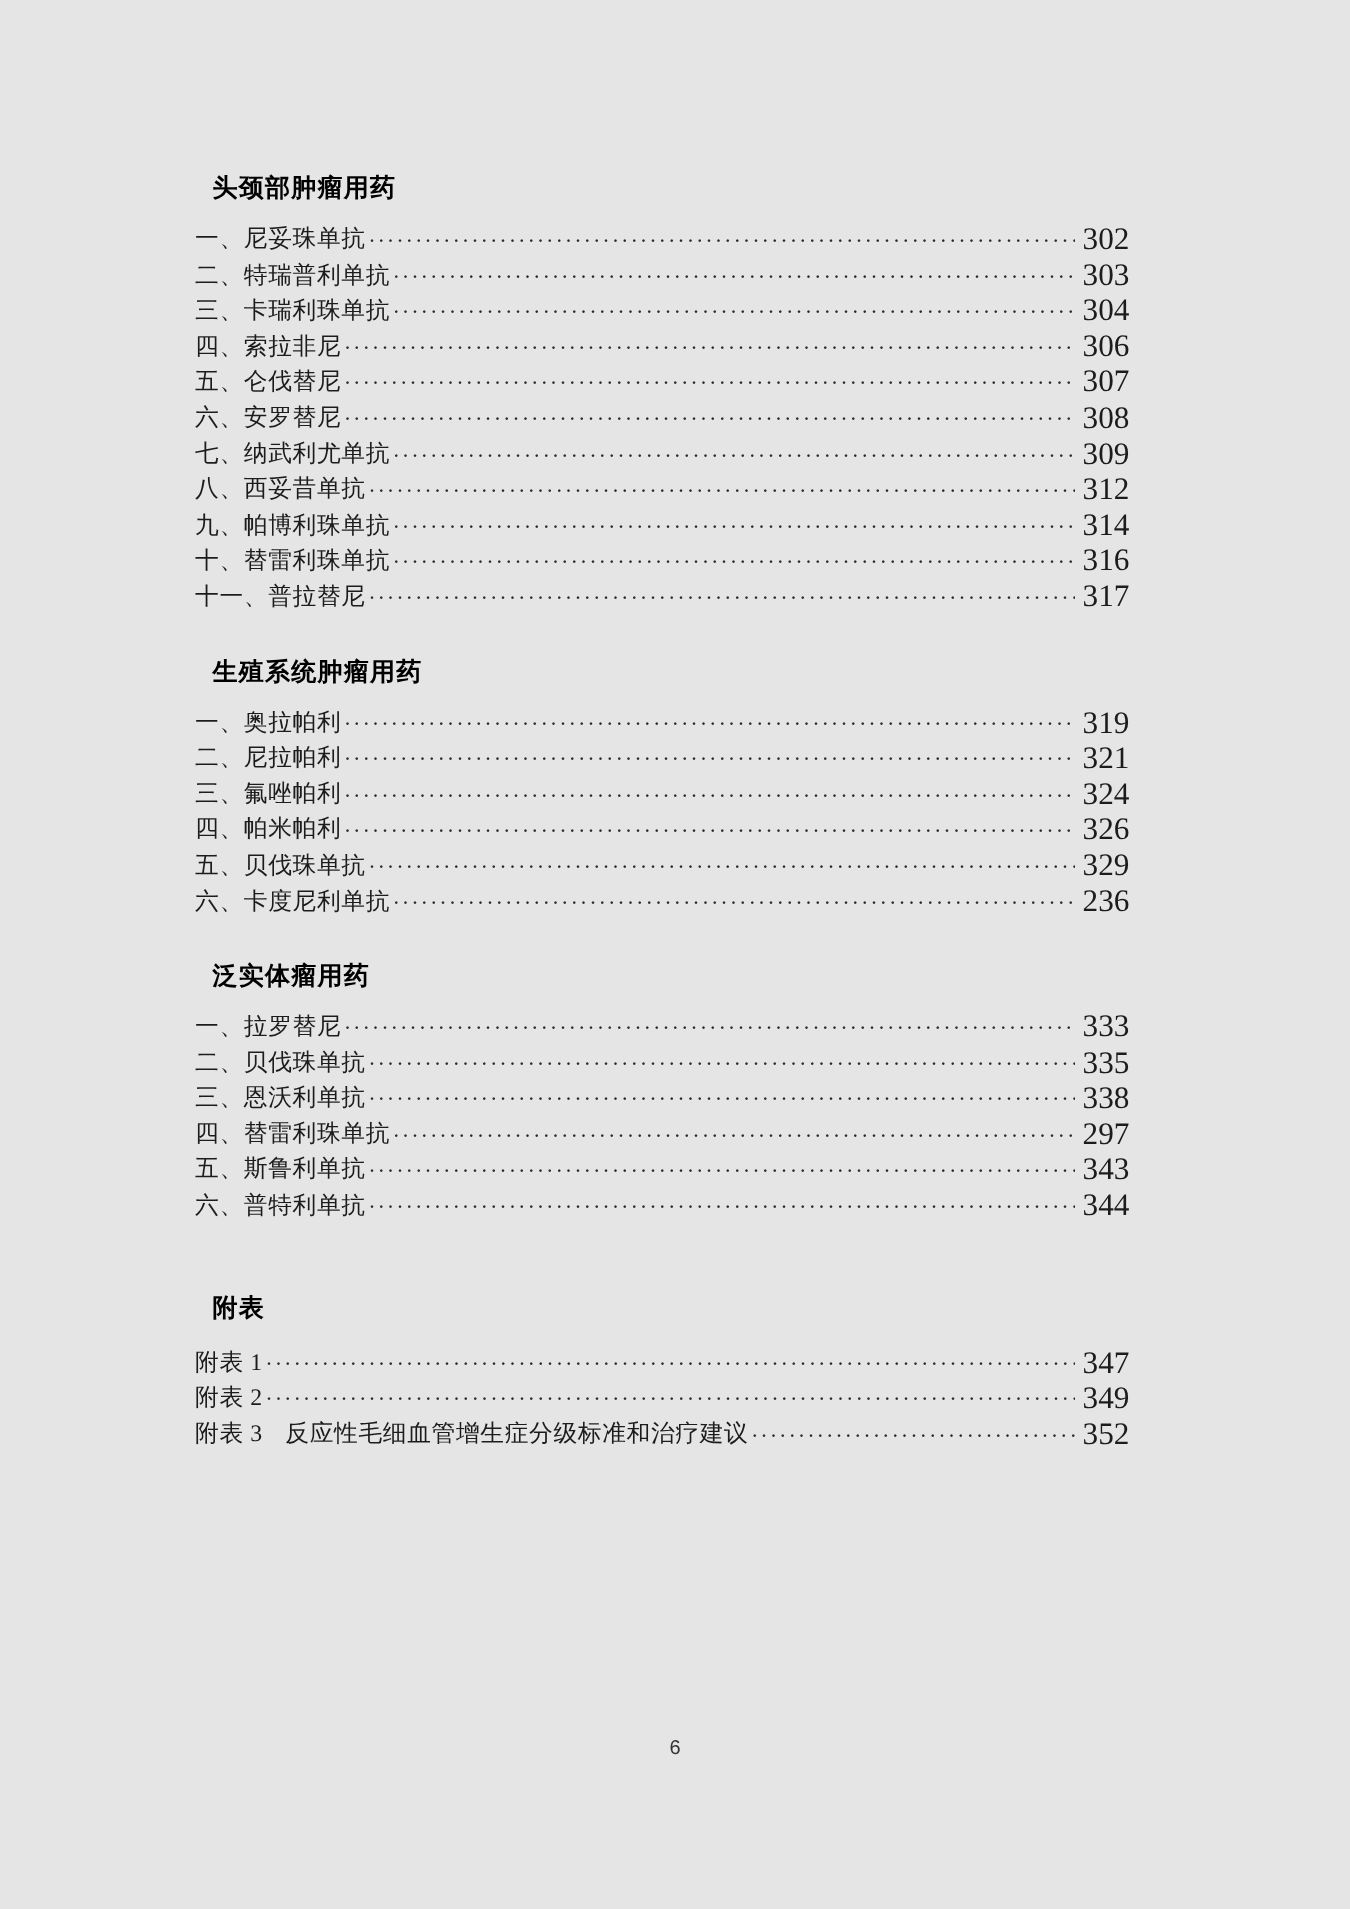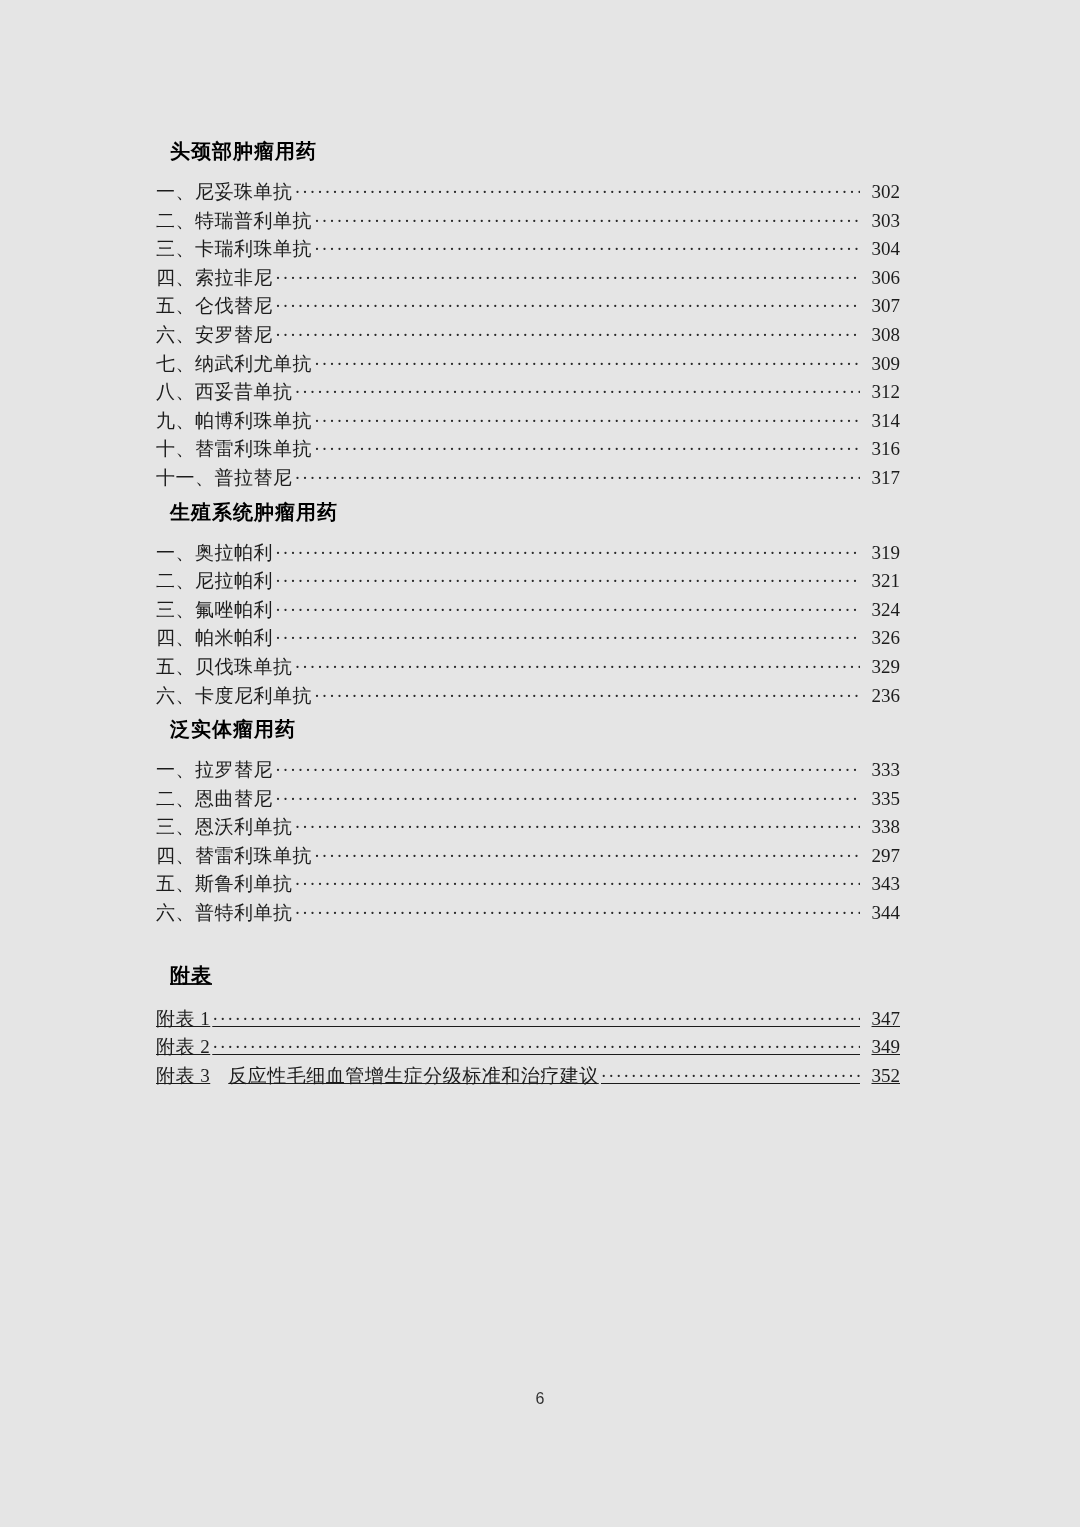--- a/index.html
+++ b/index.html
@@ -28,21 +28,21 @@
     font-weight: 700;
     color: #000000;
     margin: 0 0 13px 14px;
     line-height: 27px;
     letter-spacing: 1px;
   }
   .toc-section {
     margin-top: 0;
   }
   .toc-section + .toc-section {
-    margin-top: 6px;
+    margin-top: 32px;
   }
   .toc-row {
     display: flex;
     align-items: center;
     font-size: 19px;
     height: 28.6px;
     line-height: 28.6px;
     white-space: nowrap;
   }
   .toc-label {
@@ -60,25 +60,24 @@
     white-space: nowrap;
     letter-spacing: 1.5px;
     margin: 0 6px 0 2px;
     color: #2a2a2a;
     font-size: 18px;
   }
   .toc-page {
     white-space: nowrap;
     min-width: 34px;
     text-align: right;
-    font-size: 19px;
+    font-size: 25px;
   }
   .appendix {
-    margin-top: 34px;
-    text-decoration: underline;
+    margin-top: 54px;
   }
   .appendix .section-title {
     margin-bottom: 16px;
   }
   .page-footer {
     position: absolute;
     left: 0;
     top: 1390px;
     width: 100%;
     text-align: center;
@@ -185,21 +184,21 @@
           </div>
         </section>
         <section class="toc-section">
           <h2 class="section-title">泛实体瘤用药</h2>
           <div class="toc-row">
             <span class="toc-label">一、拉罗替尼</span>
             <span class="toc-dots">····························································································································································································································</span>
             <span class="toc-page">333</span>
           </div>
           <div class="toc-row">
-            <span class="toc-label">二、恩曲替尼</span>
+            <span class="toc-label">二、贝伐珠单抗</span>
             <span class="toc-dots">····························································································································································································································</span>
             <span class="toc-page">335</span>
           </div>
           <div class="toc-row">
             <span class="toc-label">三、恩沃利单抗</span>
             <span class="toc-dots">····························································································································································································································</span>
             <span class="toc-page">338</span>
           </div>
           <div class="toc-row">
             <span class="toc-label">四、替雷利珠单抗</span>

